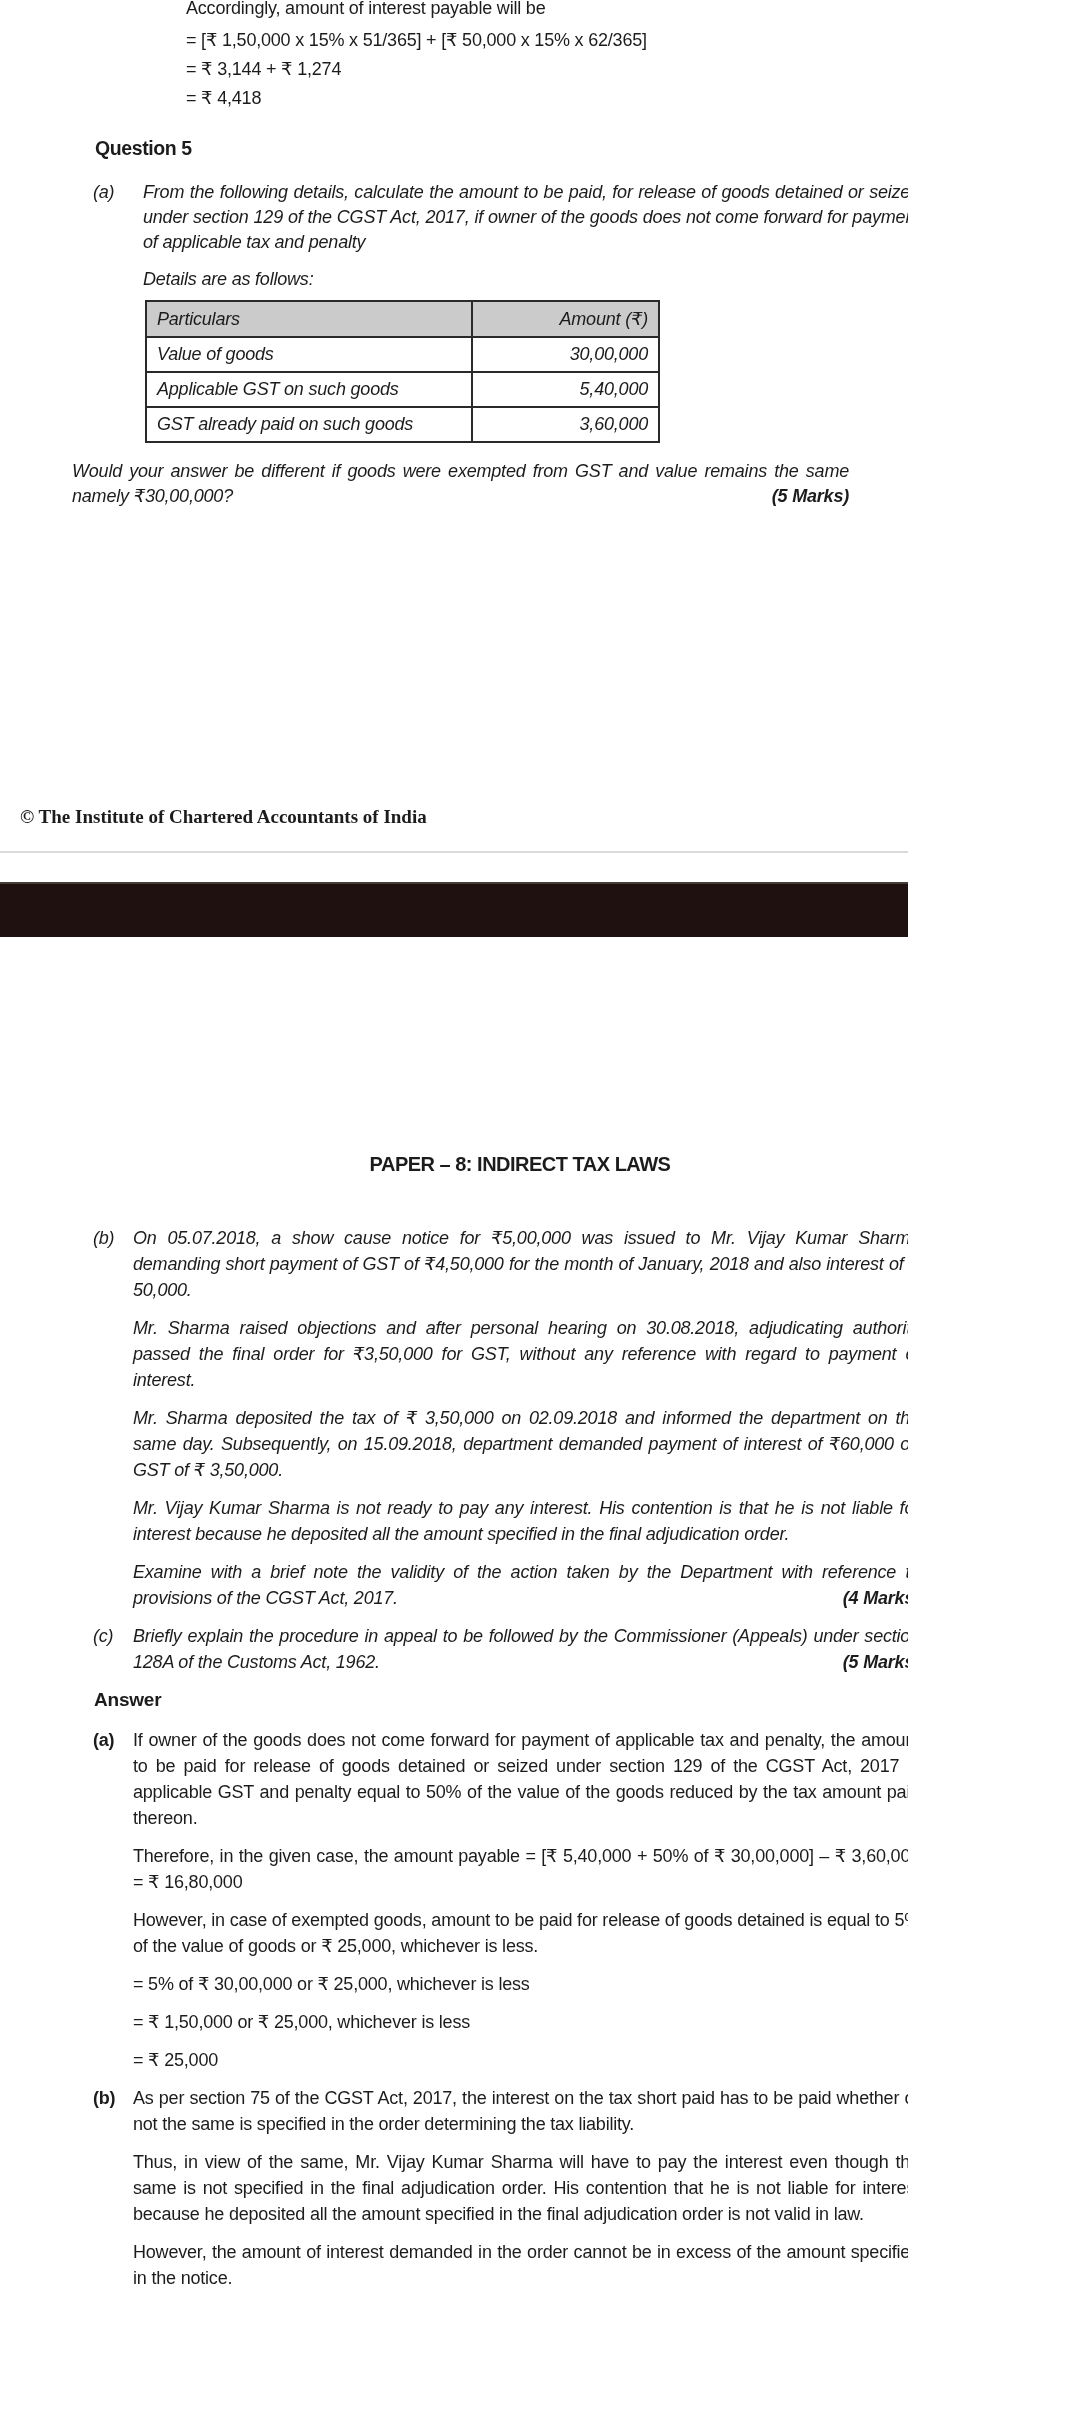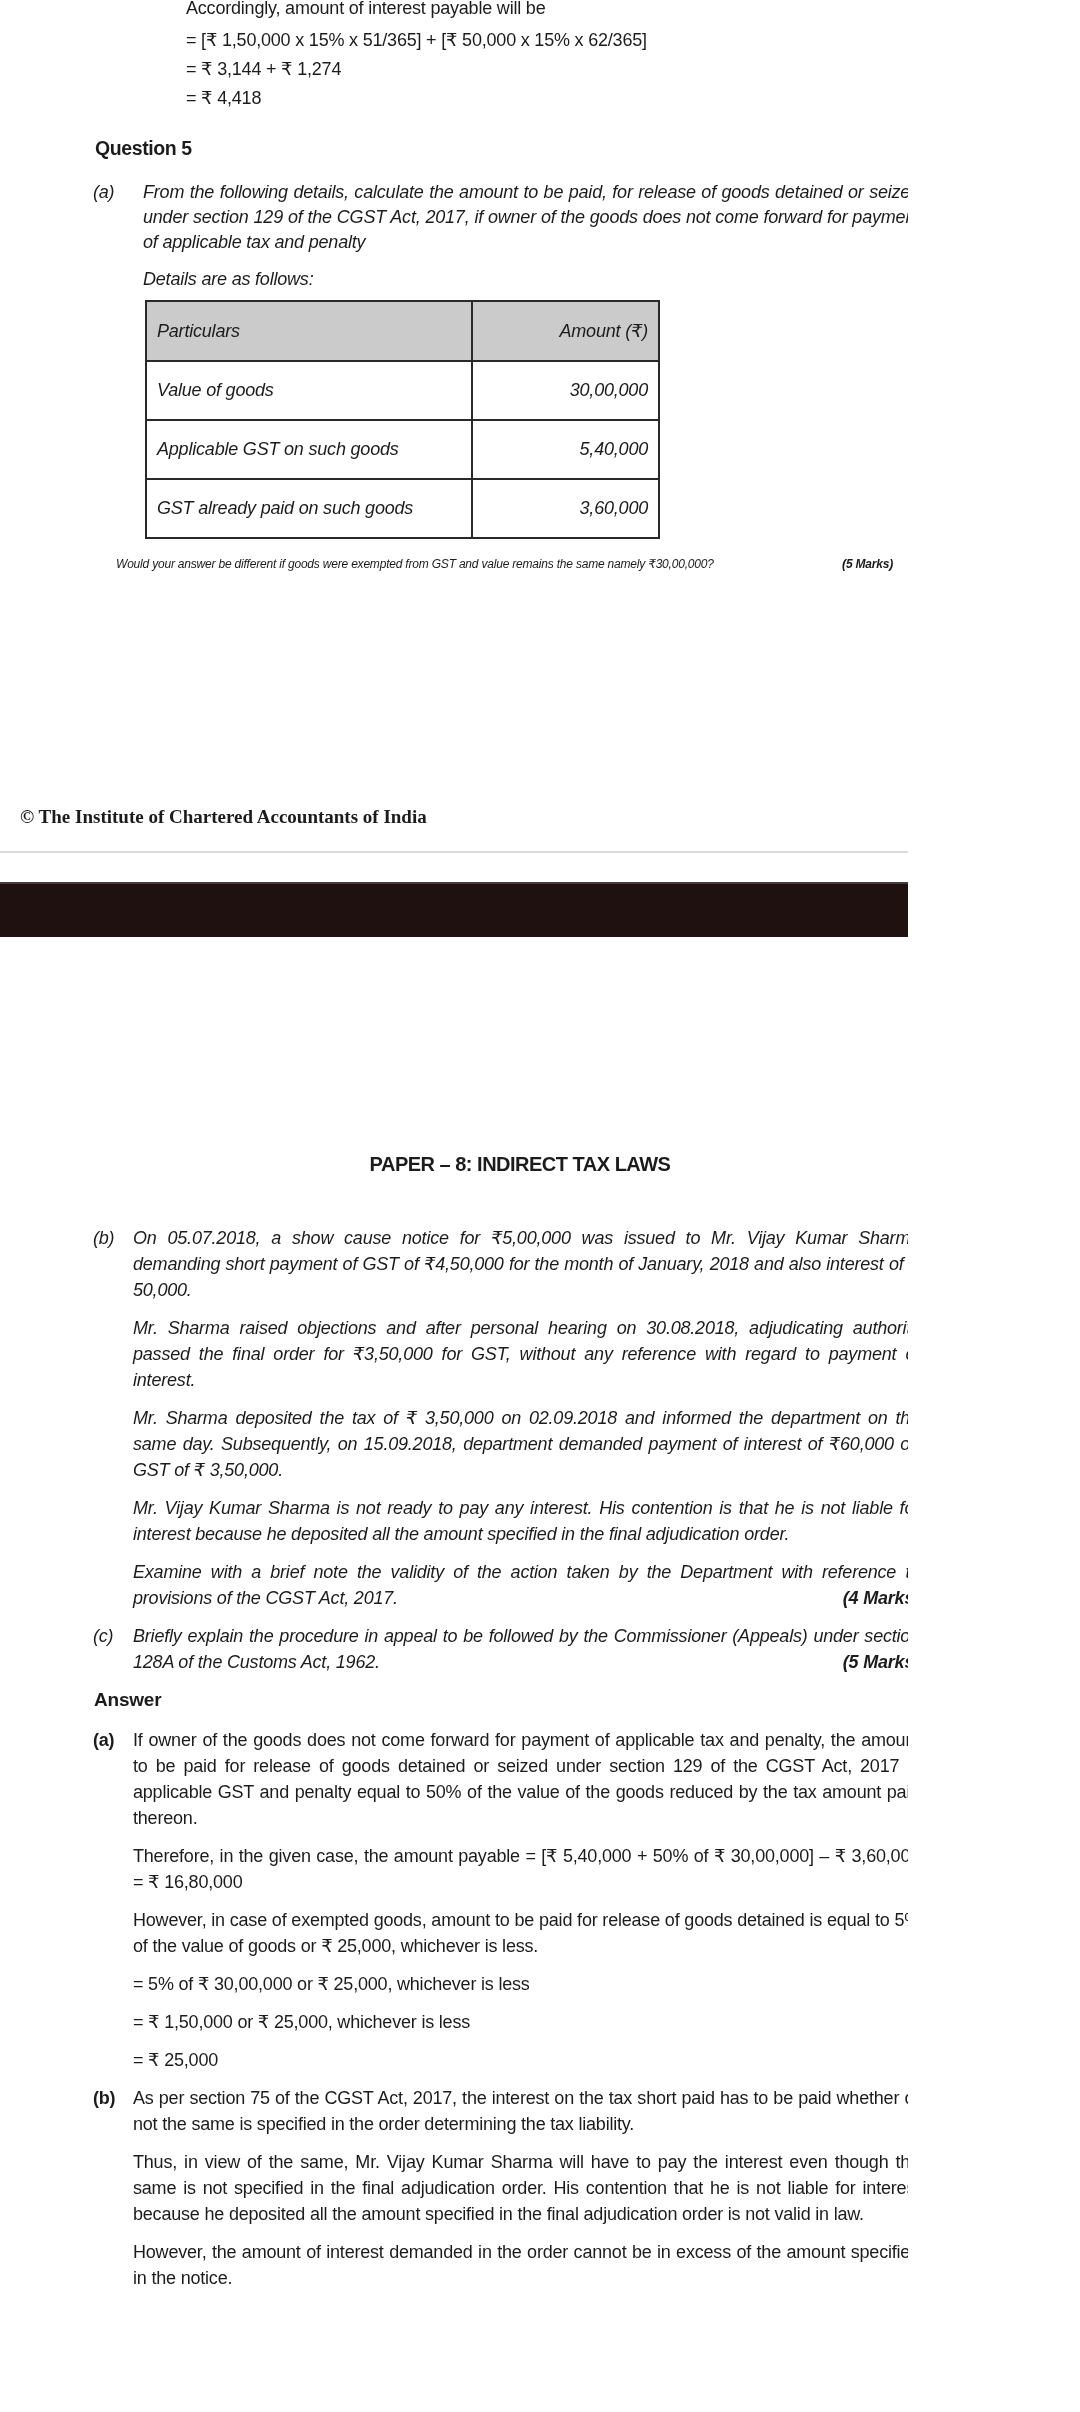--- a/index.html
+++ b/index.html
@@ -20,27 +20,27 @@
   .q-heading{margin:24px 0 0 95px;font-size:19.5px;font-weight:bold;letter-spacing:-0.4px;}
   .q-item{display:flex;margin-left:93px;width:827px;}
   .q-item.p1-gap{margin-top:20px;}
   .q-label{width:50px;flex:0 0 50px;font-style:italic;font-size:18px;line-height:25px;}
   .q-body{width:777px;flex:1;font-style:italic;font-size:18px;line-height:25px;text-align:justify;}
   .details-caption{margin:14px 0 0 143px;font-style:italic;font-size:18px;}
   table.goods{
     border-collapse:collapse;margin:10px 0 0 145px;width:515px;
     font-style:italic;font-size:18px;
   }
-  table.goods th,table.goods td{border:2px solid #2a2a2a;padding:15px 10px;}
+  table.goods th,table.goods td{border:2px solid #2a2a2a;padding:3px 10px;}
   table.goods th{background:#cbcbcb;font-weight:normal;height:28px;}
   table.goods td{height:27px;}
   .col-part{width:337px;text-align:left;}
   .col-amt{width:178px;text-align:right;}
-  .followup{position:relative;margin:16px 0 0 116px;width:777px;
-    font-style:italic;font-size:12px;line-height:19px;text-align:justify;}
+  .followup{position:relative;margin:16px 0 0 72px;width:777px;
+    font-style:italic;font-size:18px;line-height:25px;text-align:justify;}
   .marks{position:absolute;right:0;bottom:0;font-weight:bold;}
   .copyright{
     position:absolute;top:806px;left:20px;
     font-family:"Liberation Serif","DejaVu Serif",serif;
     font-weight:bold;font-size:19px;letter-spacing:0;
   }
   .page-edge{position:absolute;top:851px;left:0;width:1080px;height:2px;background:#dcdada;}
   .band{position:absolute;top:882px;left:0;width:1080px;height:53px;
     background:#1e1110;border-top:2px solid #453b38;}
   

